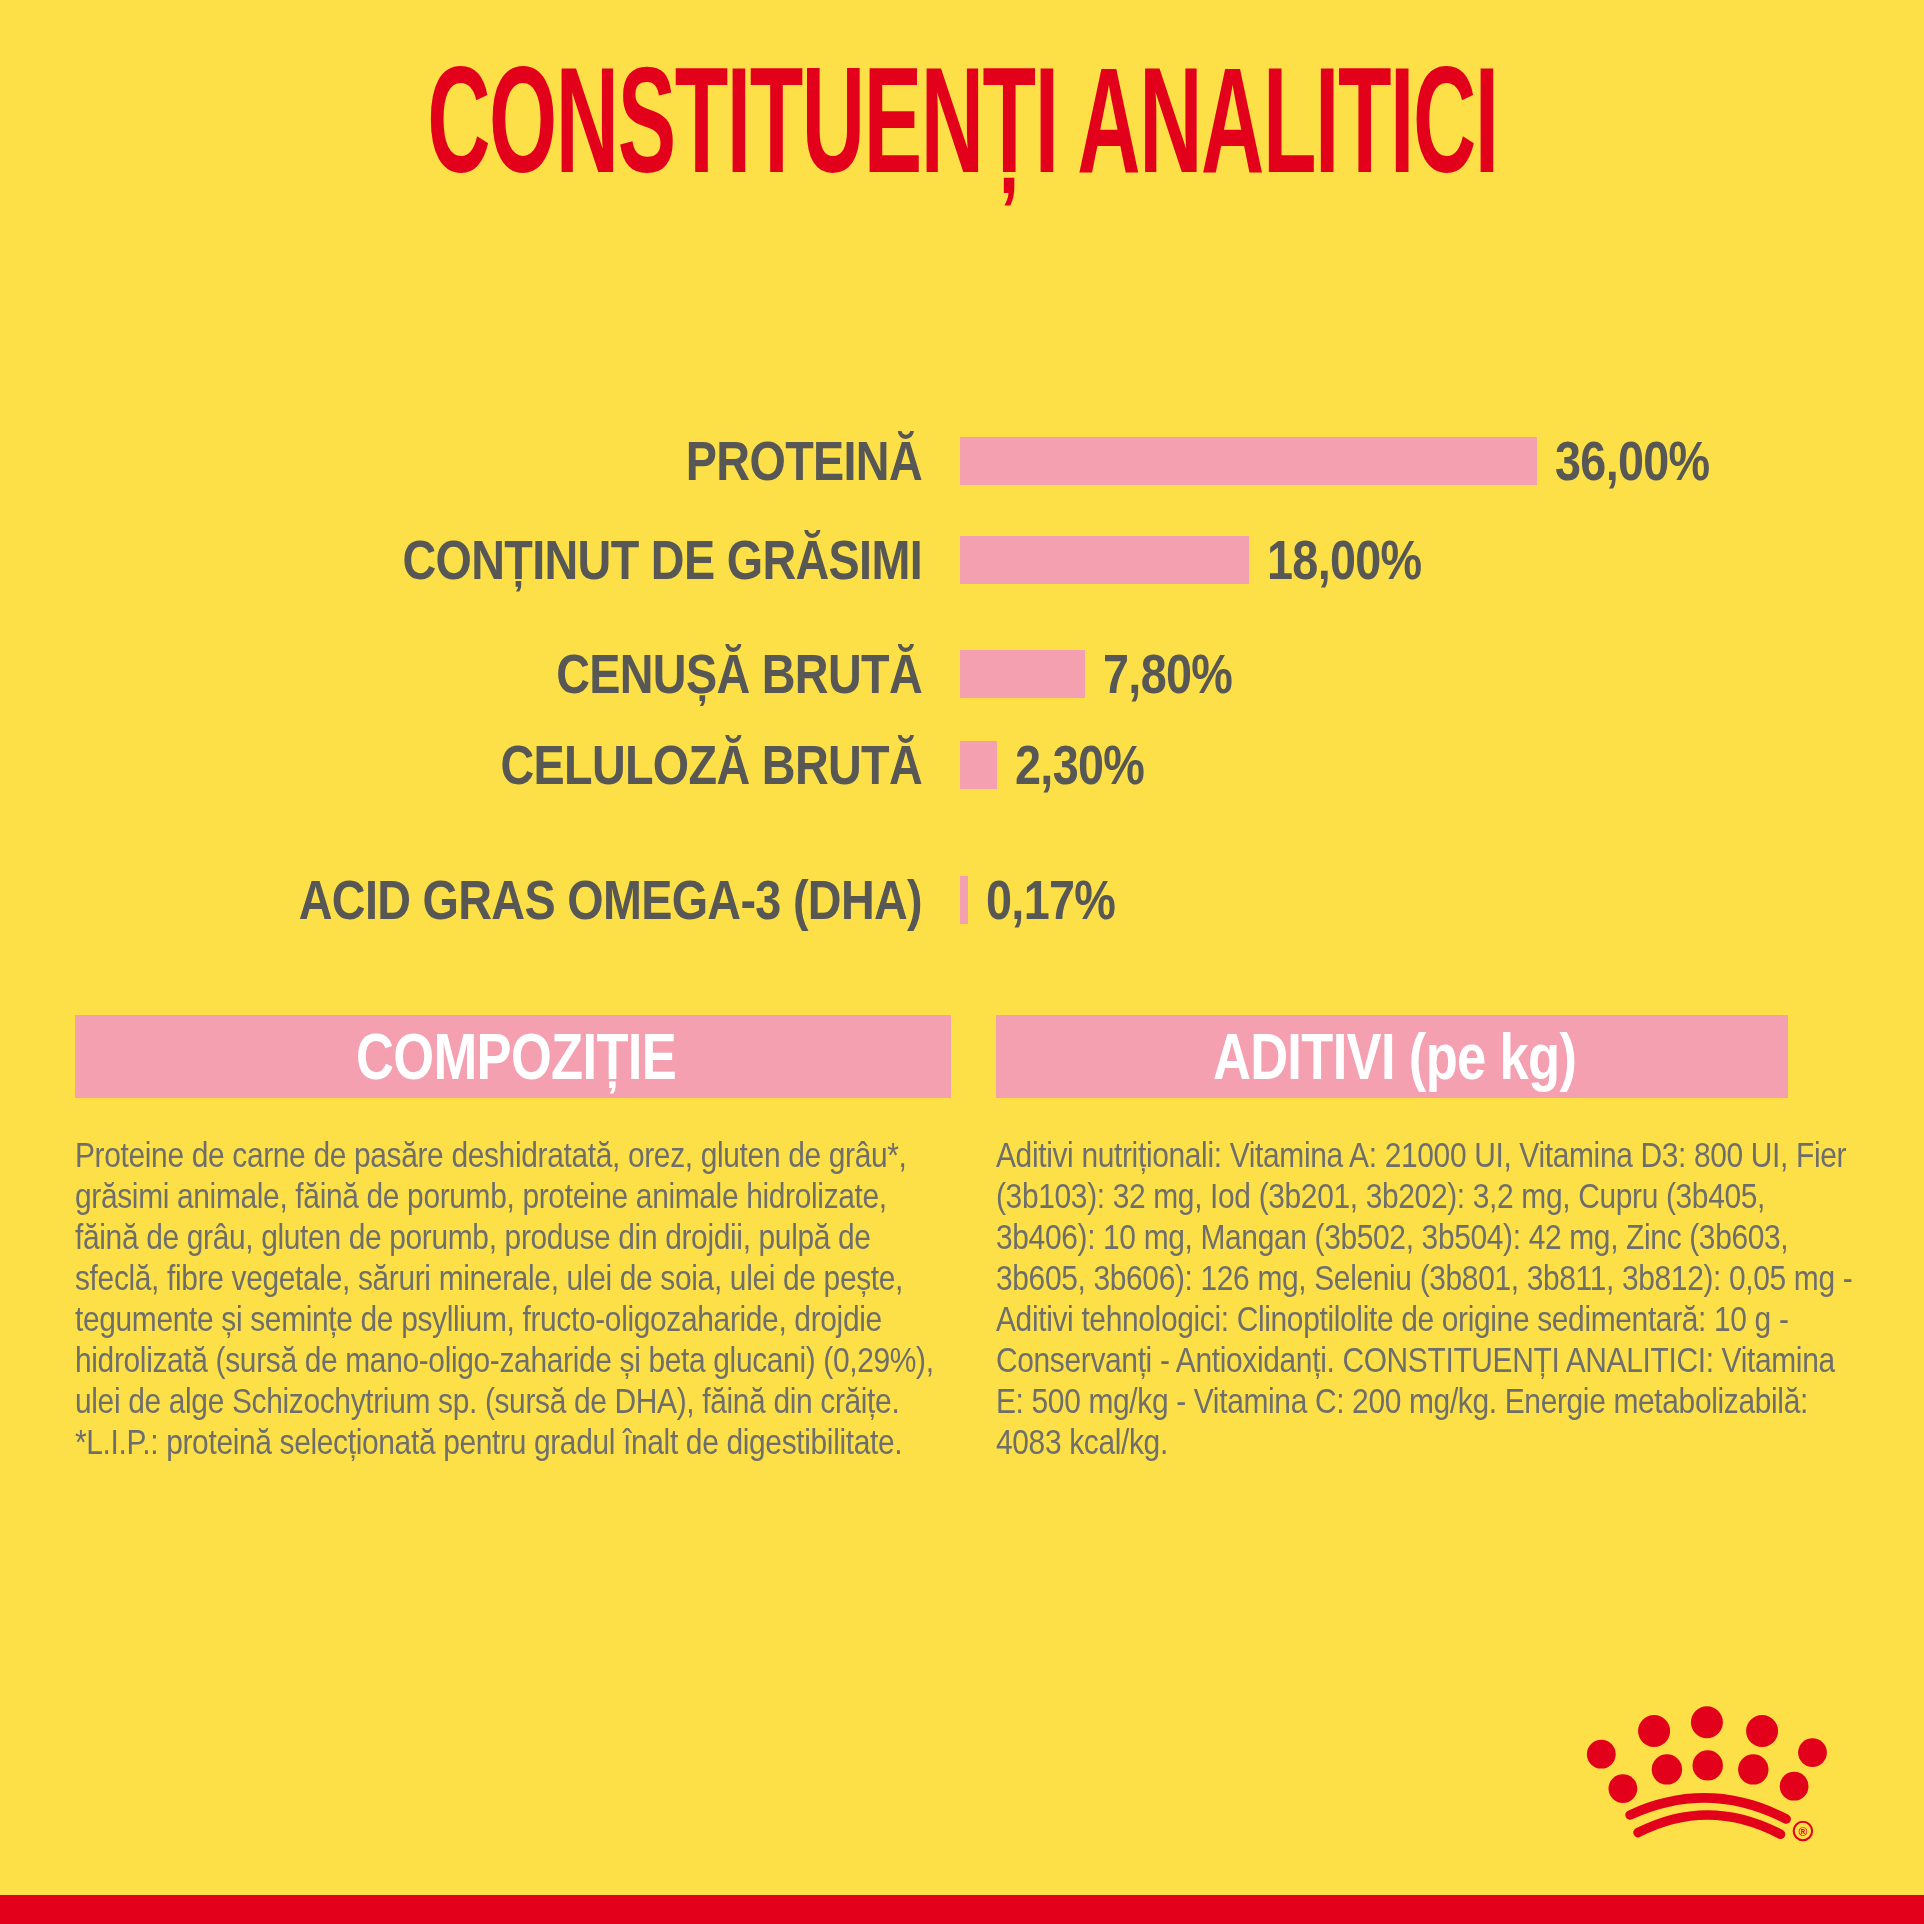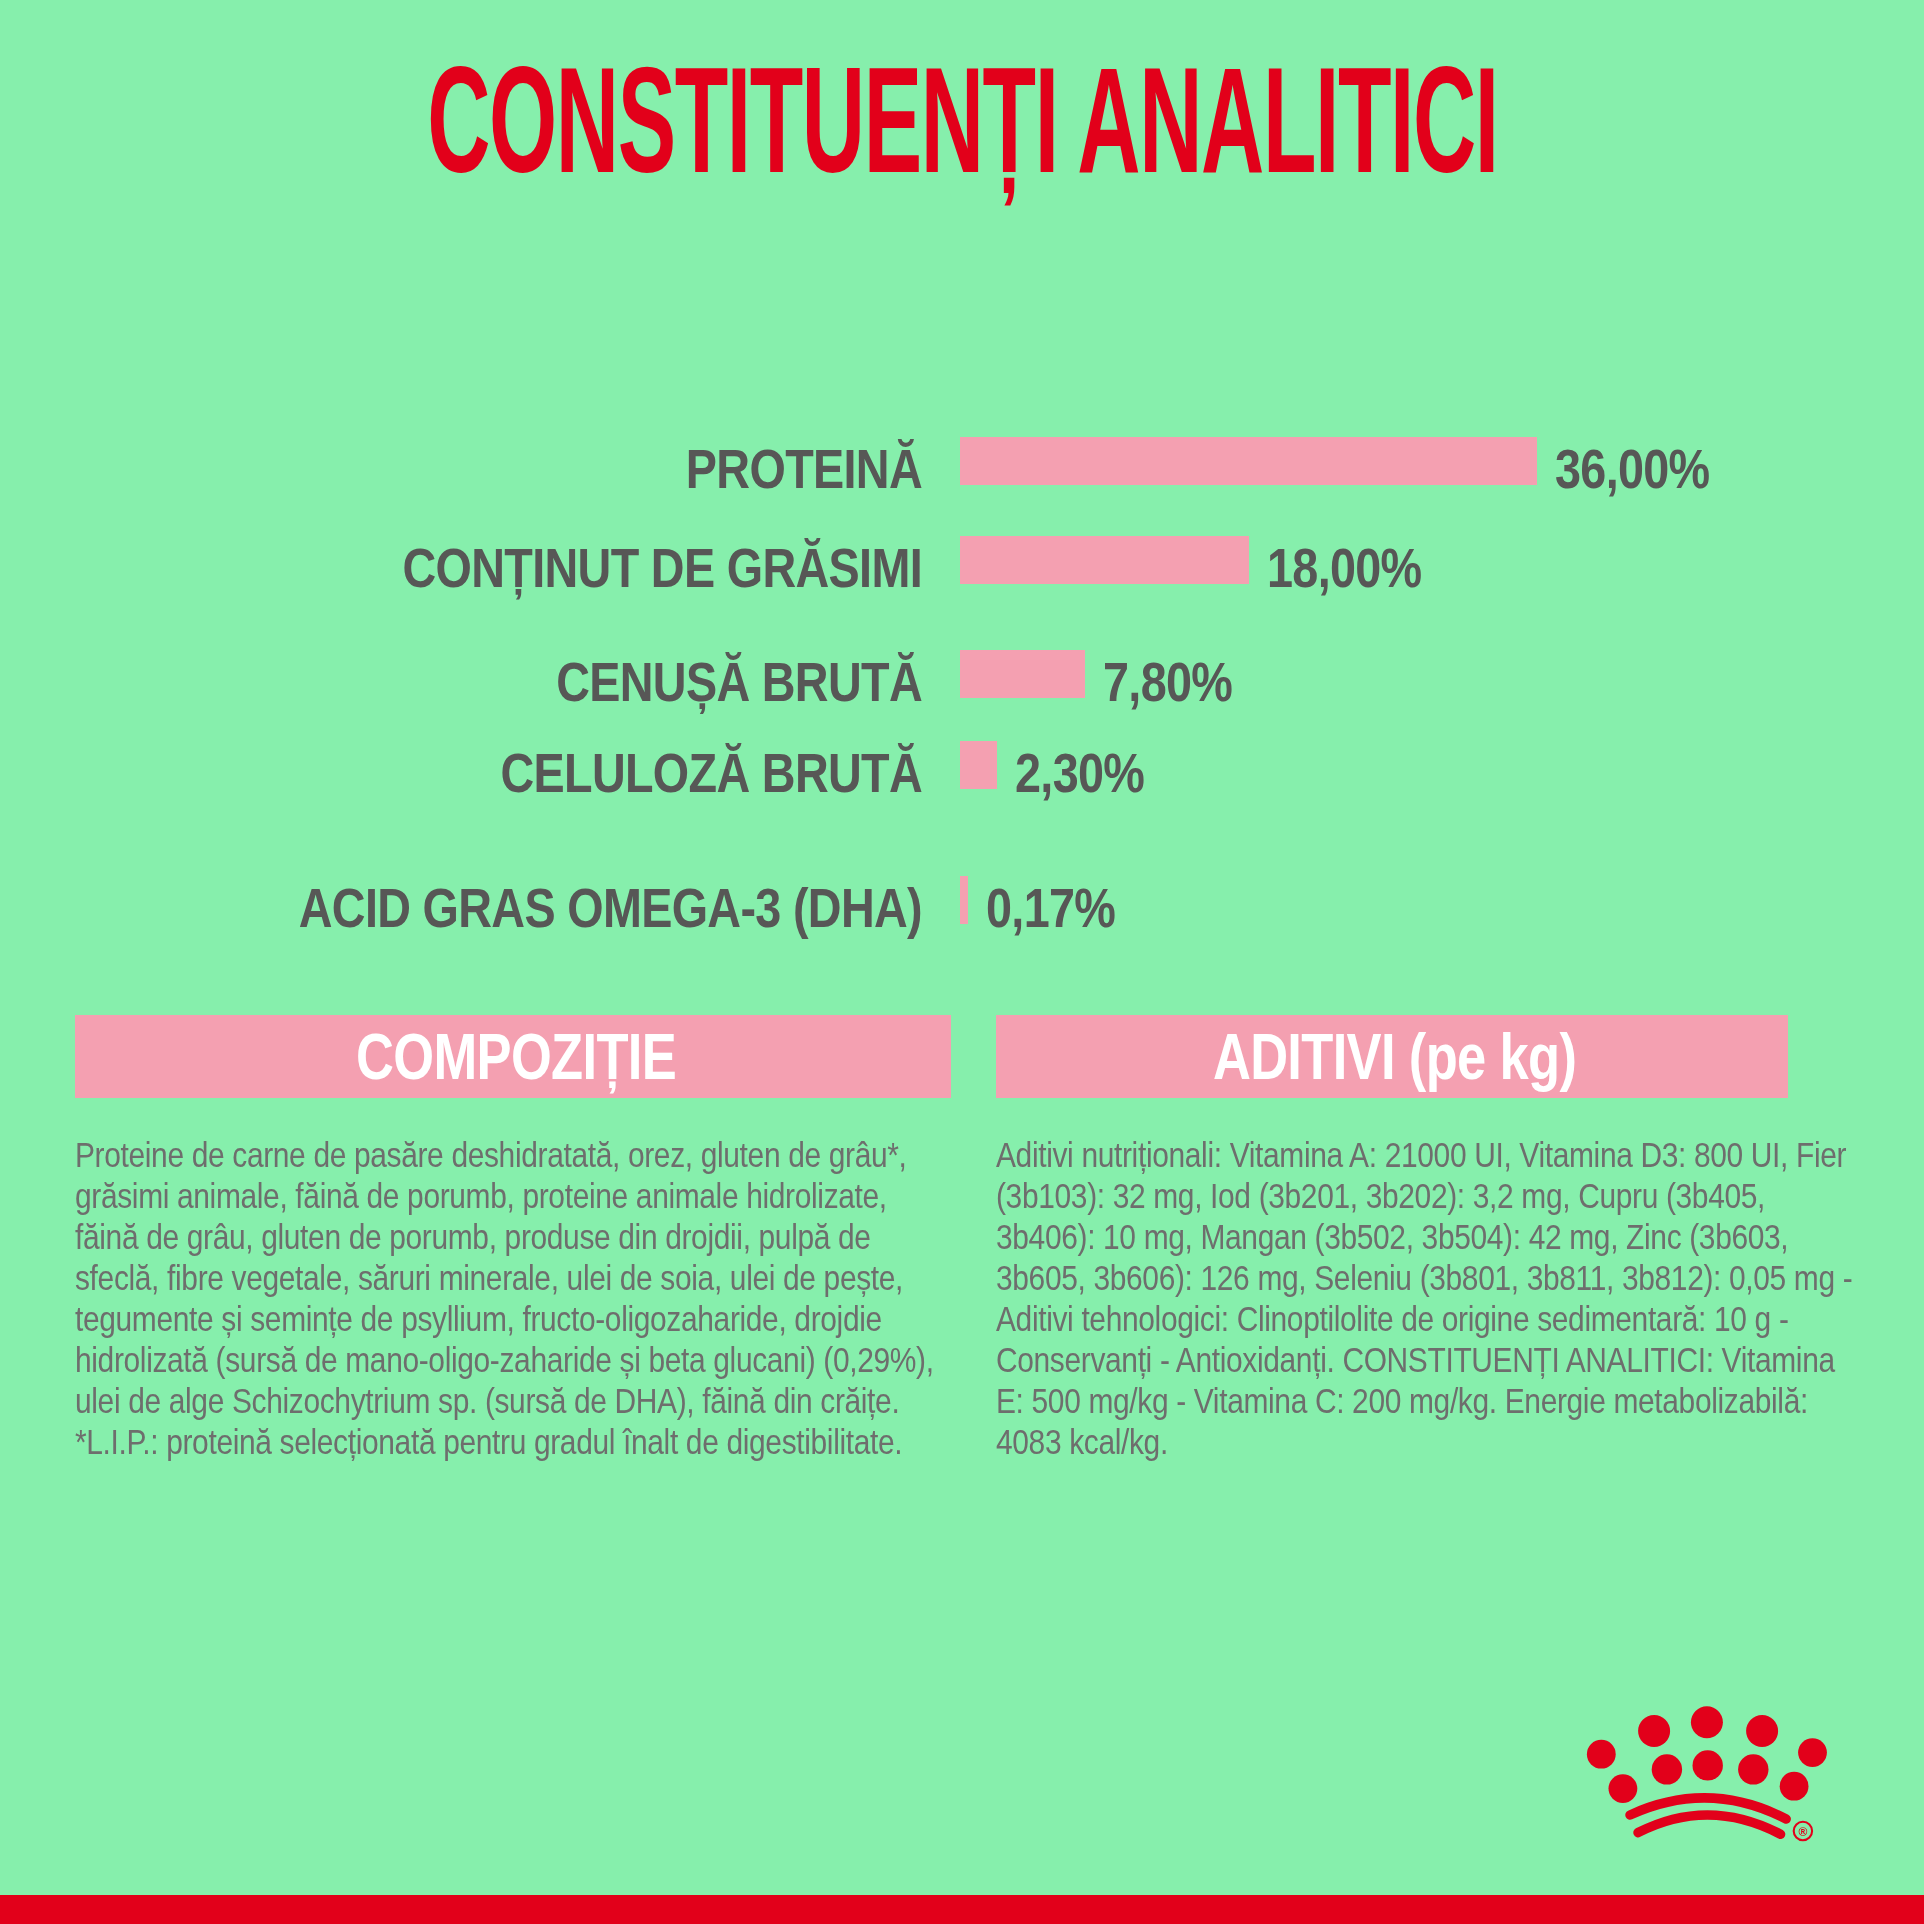--- a/index.html
+++ b/index.html
@@ -4,33 +4,33 @@
 <style>
   :root{
     --brand-red:#e2001a;
     --accent-pink:#f4a0b1;
     --label-gray:#575756;
     --body-gray:#6e6e6d;
   }
   *{margin:0;padding:0;box-sizing:border-box;}
   html,body{width:1925px;height:1925px;background:#fff;
     font-family:"Liberation Sans","DejaVu Sans",sans-serif;}
-  .page{position:relative;width:1925px;height:1925px;overflow:hidden;background:#86efac;}
+  .page{position:relative;width:1925px;height:1925px;overflow:hidden;background:#fde047;}
 
   
   .main-title{
     position:absolute;top:32px;left:0;width:1925px;height:176px;
     line-height:176px;text-align:center;
     font-size:151px;font-weight:bold;color:var(--brand-red);
     transform:scaleX(0.58);transform-origin:50% 50%;
     letter-spacing:-2.4px;white-space:nowrap;
   }
 
   
-  .chart-row{position:absolute;left:0;width:1925px;height:48px;display:flex;}
+  .chart-row{position:absolute;left:0;width:1925px;height:48px;display:flex;align-items:center;}
   .row-label{
     width:922px;text-align:right;white-space:nowrap;
     font-size:55px;font-weight:bold;color:var(--label-gray);
     transform:scaleX(0.85);transform-origin:100% 50%;letter-spacing:-0.8px;
   }
   .bar{height:48px;margin-left:38px;background:var(--accent-pink);flex:0 0 auto;}
   .row-value{
     margin-left:17.6px;white-space:nowrap;
     font-size:55px;font-weight:bold;color:var(--label-gray);
     transform:scaleX(0.85);transform-origin:0 50%;letter-spacing:-0.8px;

